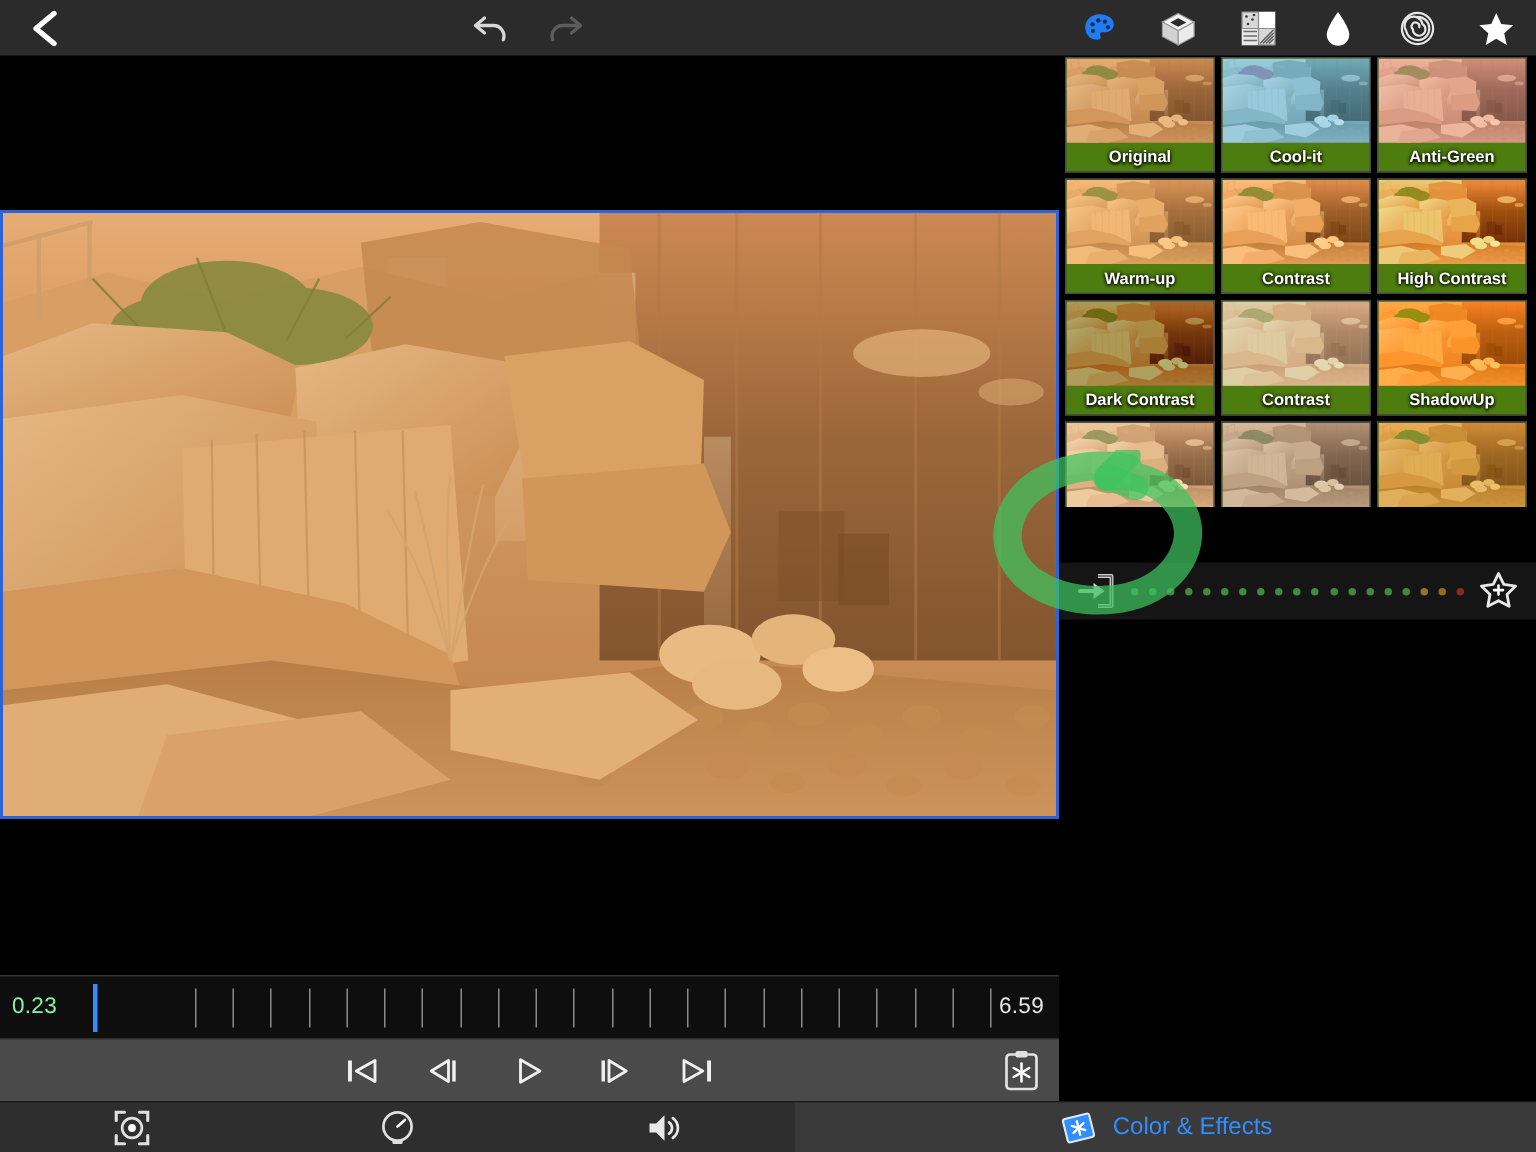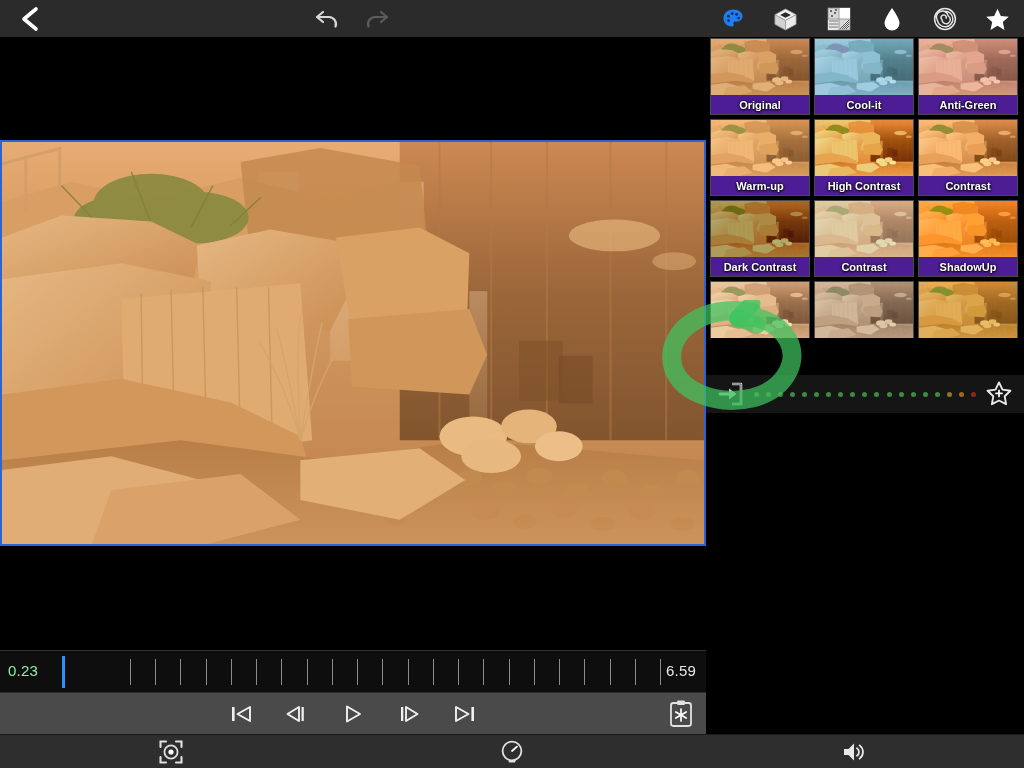--- a/index.html
+++ b/index.html
@@ -115,21 +115,21 @@
   }
   #preset-grid {
     position: absolute; left: 0; top: 0; width: 318px; height: 300px;
     overflow: hidden;
   }
   .preset-row { display: flex; gap: 4px; margin-bottom: 4px; padding: 0 4px; }
   .preset-cell {
     position: relative; width: 100px; height: 77px;
     border: 1px solid #4a4a4a;
     overflow: hidden;
-    background: #4c1d95;
+    background: #4d7c0f;
   }
   .preset-thumb { position: absolute; inset: 0; }
   .preset-label {
     position: absolute; left: 0; right: 0; bottom: 0; height: 17px;
     line-height: 17px; text-align: center;
     color: #fff; font-size: 11px; font-weight: bold;
     text-shadow: 0 1px 2px #000, 0 0 3px #000;
   }
   #preset-toolbar {
     position: absolute; left: 0; top: 337px; width: 318px; height: 38px;
@@ -500,20 +500,33 @@
     </div>
 
     <div class="tab-plain">
       <svg width="26" height="26" viewBox="0 0 26 26">
         <polygon points="4,10 8.5,10 14,4.5 14,21.5 8.5,16 4,16" fill="#e8e8e8"></polygon>
         <path d="M17 9.2 a4.6 4.6 0 0 1 0 7.6" fill="none" stroke="#e8e8e8" stroke-width="1.8" stroke-linecap="round"></path>
         <path d="M19.6 6.4 a8.2 8.2 0 0 1 0 13.2" fill="none" stroke="#e8e8e8" stroke-width="1.8" stroke-linecap="round"></path>
       </svg>
     </div>
 
+    <div id="tab-color">
+      <svg width="26" height="26" viewBox="0 0 26 26">
+        <g transform="rotate(-14 13 13)">
+          <rect x="4" y="5" width="18" height="16" rx="1.6" fill="#2f8fff" stroke="#dfe8f4" stroke-width="1.4"></rect>
+          <g stroke="#ffffff" stroke-width="1.6" stroke-linecap="round">
+            <line x1="13" y1="8.4" x2="13" y2="17.6"></line>
+            <line x1="9" y1="10.6" x2="17" y2="15.4"></line>
+            <line x1="17" y1="10.6" x2="9" y2="15.4"></line>
+          </g>
+        </g>
+      </svg>
+      <span id="tab-color-label">Color &amp; Effects</span>
+    </div>
   </div>
 
   <div id="preset-panel">
 
     <div id="preset-grid">
         <div class="preset-row">
           <div class="preset-cell">
             <svg viewBox="0 0 706 406" preserveAspectRatio="none" class="preset-thumb">
         <defs>
           <linearGradient id="sky" x1="0" y1="0" x2="0" y2="1">
@@ -1029,21 +1042,21 @@
           <path d="M300 300 C292 254 284 216 276 186"></path>
           <path d="M300 300 C312 258 326 228 342 200"></path>
           <path d="M300 300 C288 256 274 226 258 200"></path>
         </g>
 
         <rect x="0" y="0" width="706" height="406" fill="#e08a34" opacity="0.18"></rect>
       </svg>
             <div class="preset-label">Warm-up</div>
           </div>
           <div class="preset-cell">
-            <svg viewBox="0 0 706 406" preserveAspectRatio="none" class="preset-thumb" style="filter: contrast(1.85) saturate(0.85) brightness(0.95);">
+            <svg viewBox="0 0 706 406" preserveAspectRatio="none" class="preset-thumb" style="filter: contrast(1.35) saturate(0.9);">
         <defs>
           <linearGradient id="sky" x1="0" y1="0" x2="0" y2="1">
             <stop offset="0" stop-color="#e9b482"></stop>
                   <stop offset="1" stop-color="#d49a66"></stop>
           </linearGradient>
           <linearGradient id="rockA" x1="0" y1="0" x2="1" y2="1">
             <stop offset="0" stop-color="#e8c295"></stop>
                   <stop offset="1" stop-color="#c78f5b"></stop>
           </linearGradient>
           <linearGradient id="rockB" x1="0" y1="0" x2="0" y2="1">
@@ -1156,24 +1169,24 @@
         <g stroke="#d3ab7c" stroke-width="1.5" fill="none" opacity="0.9">
           <path d="M300 300 C298 250 296 210 300 176"></path>
           <path d="M300 300 C308 252 314 214 322 182"></path>
           <path d="M300 300 C292 254 284 216 276 186"></path>
           <path d="M300 300 C312 258 326 228 342 200"></path>
           <path d="M300 300 C288 256 274 226 258 200"></path>
         </g>
 
         <rect x="0" y="0" width="706" height="406" fill="#e08a34" opacity="0.18"></rect>
       </svg>
-            <div class="preset-label">High Contrast</div>
+            <div class="preset-label">Contrast</div>
           </div>
           <div class="preset-cell">
-            <svg viewBox="0 0 706 406" preserveAspectRatio="none" class="preset-thumb" style="filter: contrast(1.35) saturate(0.9);">
+            <svg viewBox="0 0 706 406" preserveAspectRatio="none" class="preset-thumb" style="filter: contrast(1.85) saturate(0.85) brightness(0.95);">
         <defs>
           <linearGradient id="sky" x1="0" y1="0" x2="0" y2="1">
             <stop offset="0" stop-color="#e9b482"></stop>
                   <stop offset="1" stop-color="#d49a66"></stop>
           </linearGradient>
           <linearGradient id="rockA" x1="0" y1="0" x2="1" y2="1">
             <stop offset="0" stop-color="#e8c295"></stop>
                   <stop offset="1" stop-color="#c78f5b"></stop>
           </linearGradient>
           <linearGradient id="rockB" x1="0" y1="0" x2="0" y2="1">
@@ -1286,21 +1299,21 @@
         <g stroke="#d3ab7c" stroke-width="1.5" fill="none" opacity="0.9">
           <path d="M300 300 C298 250 296 210 300 176"></path>
           <path d="M300 300 C308 252 314 214 322 182"></path>
           <path d="M300 300 C292 254 284 216 276 186"></path>
           <path d="M300 300 C312 258 326 228 342 200"></path>
           <path d="M300 300 C288 256 274 226 258 200"></path>
         </g>
 
         <rect x="0" y="0" width="706" height="406" fill="#e08a34" opacity="0.18"></rect>
       </svg>
-            <div class="preset-label">Contrast</div>
+            <div class="preset-label">High Contrast</div>
           </div>
         </div>
         <div class="preset-row">
           <div class="preset-cell">
             <svg viewBox="0 0 706 406" preserveAspectRatio="none" class="preset-thumb" style="filter: contrast(2.1) brightness(0.7) saturate(0.8);">
         <defs>
           <linearGradient id="sky" x1="0" y1="0" x2="0" y2="1">
             <stop offset="0" stop-color="#e9b482"></stop>
                   <stop offset="1" stop-color="#d49a66"></stop>
           </linearGradient>

